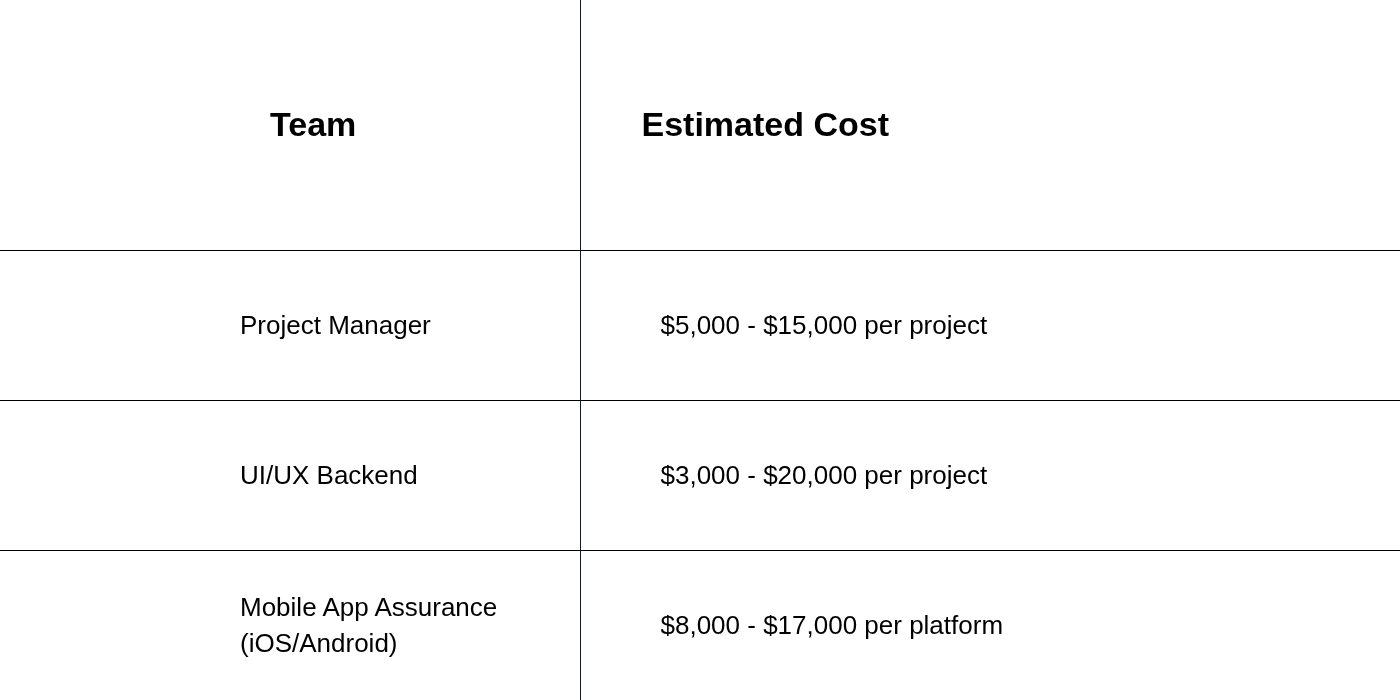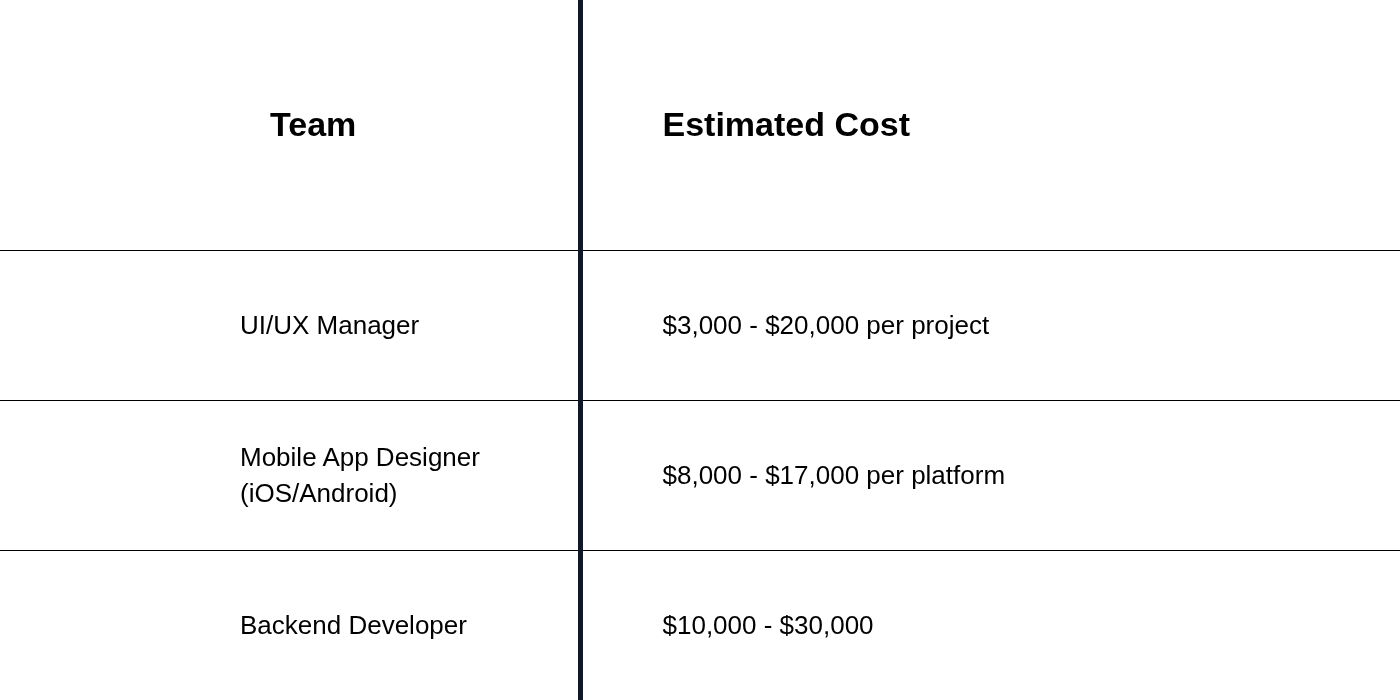--- a/index.html
+++ b/index.html
@@ -32,30 +32,30 @@
     .cell {
       display: table-cell;
       vertical-align: middle;
       font-size: 26px;
       color: #000000;
       height: 105px;
       padding-left: 80px;
     }
     .cell:first-child {
       width: 580px;
-      border-right: 5px solid #0f172a;
+      border-right: 1px solid #0f172a;
       padding-left: 240px;
       margin-top: 6px;
     }
     .header-row .cell:first-child {
       padding-left: 270px;
       text-align: left;
     }
     .header-row .cell:last-child {
-      padding-left: 80px;
+      padding-left: 61px;
       text-align: left;
     }
     .data-row {
       border-top: 1px solid #000000;
     }
     .last-row .cell {
       border-bottom: none;
     }
     .multi-line {
       line-height: 1.4;
@@ -63,24 +63,24 @@
   </style>
 </head>
 <body>
 
 <div class="table">
   <div class="row header-row">
     <div class="cell">Team</div>
     <div class="cell">Estimated Cost</div>
   </div>
   <div class="row data-row">
-    <div class="cell">UI/UX Manager</div>
+    <div class="cell">Project Manager</div>
+    <div class="cell">$5,000 - $15,000 per project</div>
+  </div>
+  <div class="row data-row">
+    <div class="cell">UI/UX Backend</div>
     <div class="cell">$3,000 - $20,000 per project</div>
   </div>
   <div class="row data-row">
-    <div class="cell multi-line">Mobile App Designer (iOS/Android)</div>
+    <div class="cell multi-line">Mobile App Assurance (iOS/Android)</div>
     <div class="cell">$8,000 - $17,000 per platform</div>
-  </div>
-  <div class="row data-row">
-    <div class="cell">Backend Developer</div>
-    <div class="cell">$10,000 - $30,000</div>
   </div>
 </div>
 
 </body></html>

